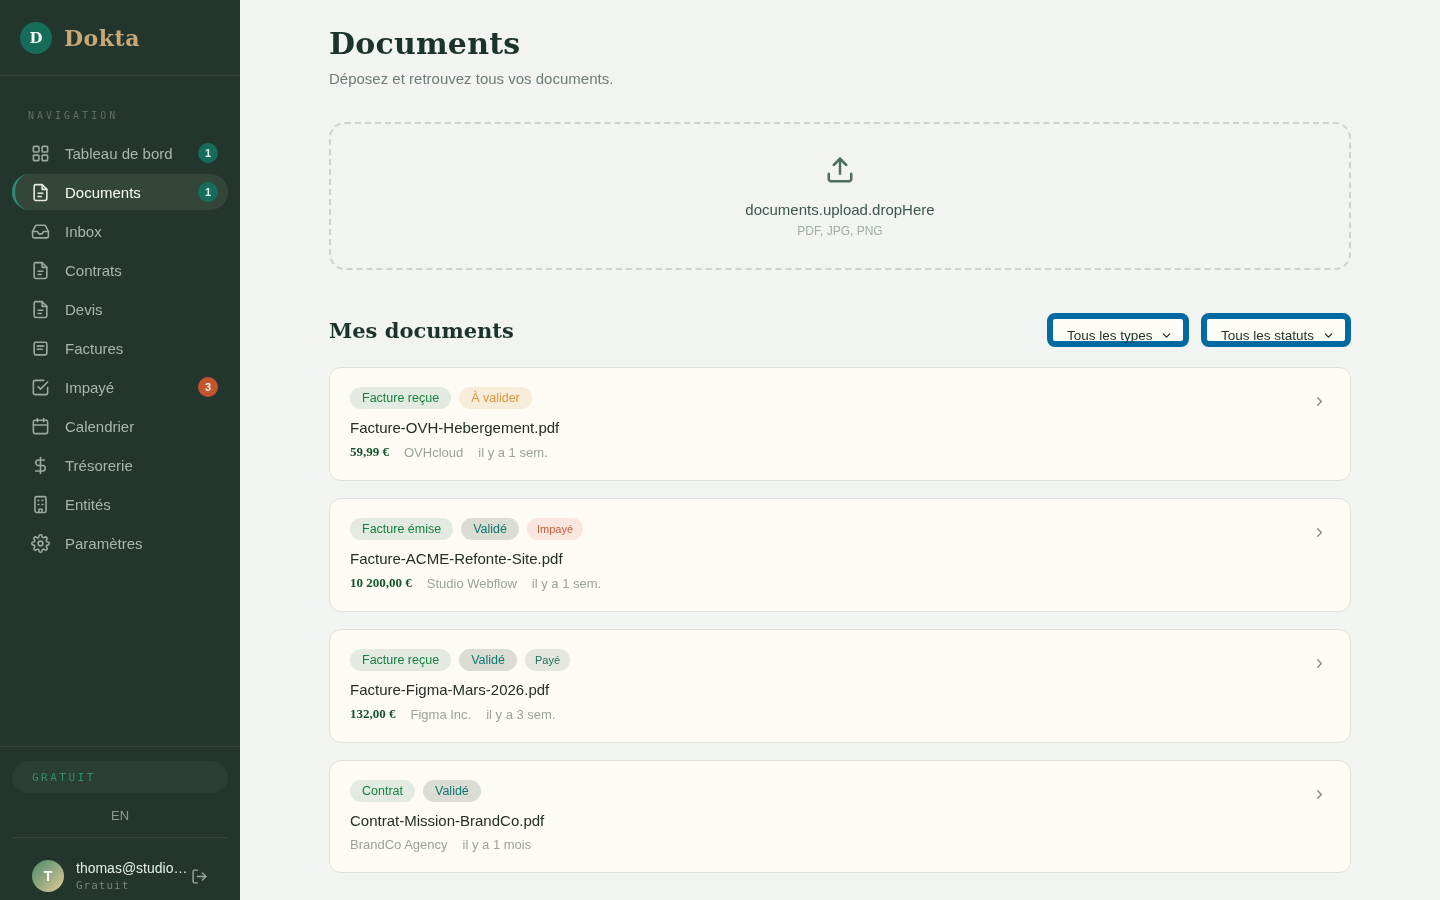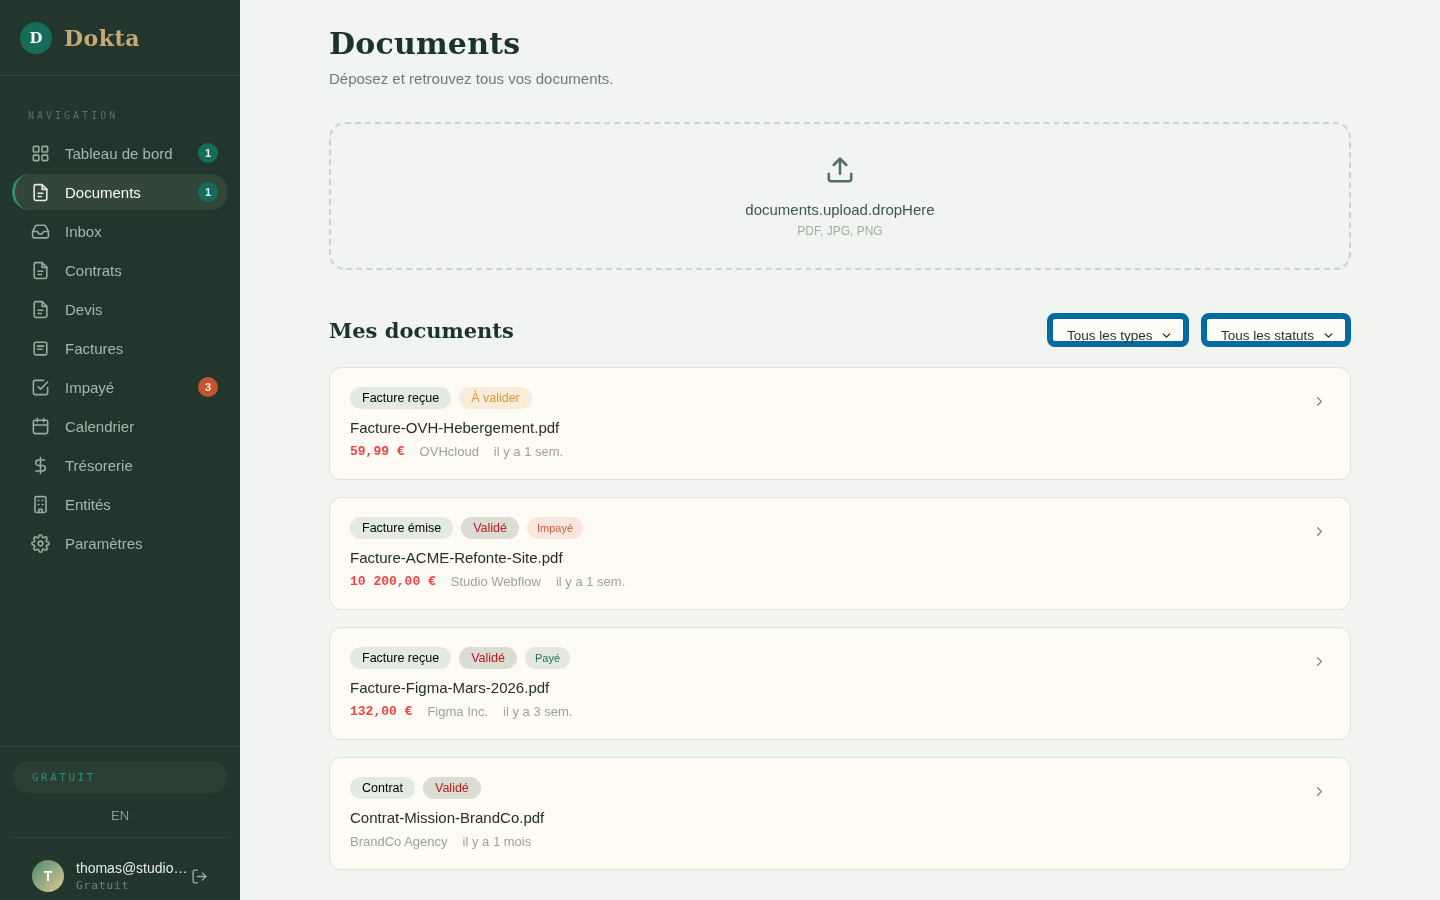--- a/index.html
+++ b/index.html
@@ -153,30 +153,30 @@
     padding: 19px 56px 20px 20px;
     margin-bottom: 17px;
     cursor: pointer;
   }
   .badges { display: flex; align-items: center; gap: 8px; }
   .badge {
     border-radius: 999px; padding: 4px 12px;
     font-size: 12.5px; font-weight: 500; line-height: 14px;
     white-space: nowrap;
   }
-  .badge.b-type      { background: #E3EAE2; color: #000000; }
+  .badge.b-type      { background: #E3EAE2; color: #15803d; }
   .badge.b-pending   { background: #F8EDDA; color: #DD9739; }
-  .badge.b-validated { background: #DBDCD4; color: #b91c1c; }
+  .badge.b-validated { background: #DBDCD4; color: #0f766e; }
   .badge.b-unpaid    { background: #F9E7DF; color: #CE5B3B; font-size: 11px; padding: 4px 10px; }
   .badge.b-paid      { background: #E3E7E0; color: #20705B; font-size: 11px; padding: 4px 10px; }
   .doc-name { margin-top: 10px; font-size: 15px; font-weight: 500; color: #232F28; }
   .doc-meta { margin-top: 8px; display: flex; align-items: center; gap: 15px; }
   .doc-amount {
-    font-family: Liberation Mono, monospace;
-    font-size: 13px; font-weight: bold; color: #ef4444;
+    font-family: Liberation Serif, serif;
+    font-size: 13px; font-weight: bold; color: #14532d;
   }
   .doc-vendor, .doc-time { font-size: 13px; color: #9AA49B; }
   .row-chevron {
     position: absolute; right: 23px; top: 26px;
     width: 15px; height: 15px; color: #7C8B80;
   }
   .row-chevron svg { width: 15px; height: 15px; }
 </style>
 </head>
 <body>

